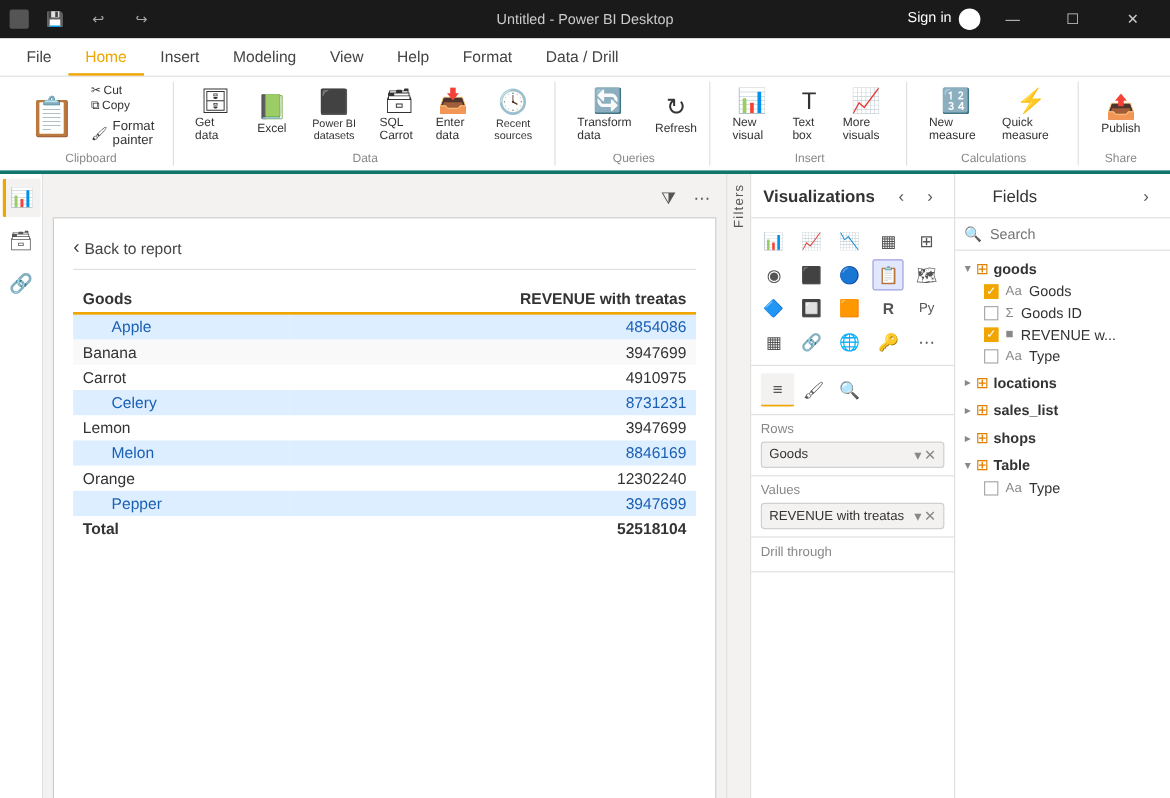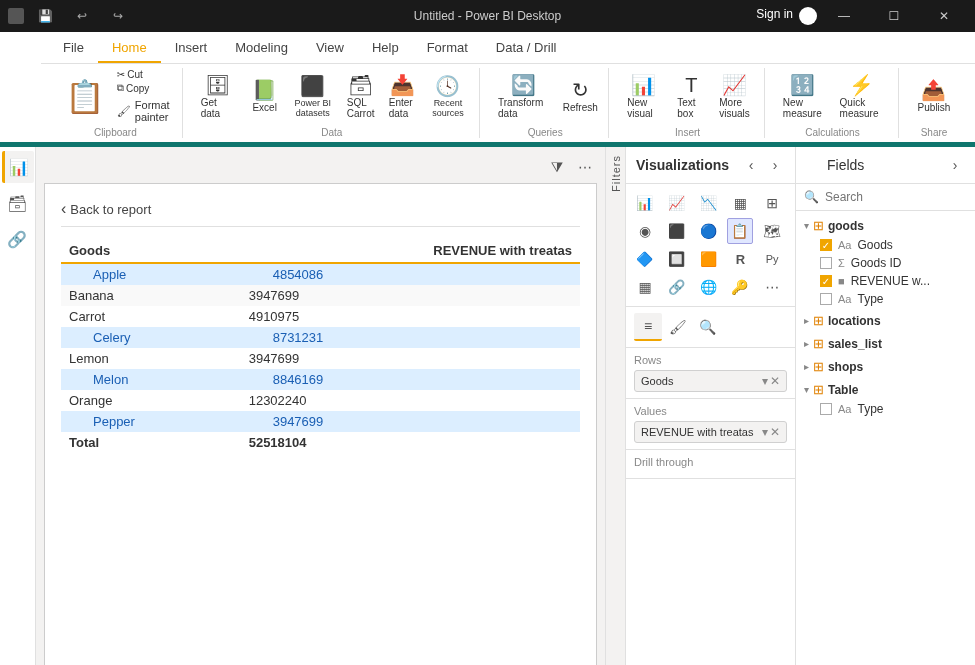--- a/index.html
+++ b/index.html
@@ -19,21 +19,21 @@
     .title-bar-left { display: flex; gap: 8px; align-items: center; }
     .title-bar-center { position: absolute; left: 50%; transform: translateX(-50%); font-size: 12px; color: #ccc; }
     .title-bar-right { display: flex; gap: 4px; align-items: center; margin-left: auto; }
     .title-btn { width: 46px; height: 32px; display: flex; align-items: center; justify-content: center; cursor: pointer; font-size: 12px; color: #ccc; }
     .win-icon { width: 16px; height: 16px; background: #555; border-radius: 2px; }
     .title-icon-btn { width: 28px; height: 28px; display: flex; align-items: center; justify-content: center; cursor: pointer; color: #aaa; }
     .user-area { display: flex; align-items: flex-start; gap: 6px; font-size: 12px; color: #fff; cursor: pointer; }
     .user-circle { width: 18px; height: 18px; background: #fff; border-radius: 50%; }
 
     
-    .ribbon { background: #fff; border-bottom: 5px solid #0f766e; padding-left: 41px; }
+    .ribbon { background: #fff; border-bottom: 3px solid #0f766e; }
     .ribbon-tabs { display: flex; padding: 0 8px; border-bottom: 1px solid #e0e0e0; }
     .ribbon-tab { padding: 8px 14px; font-size: 13px; cursor: pointer; color: #444; position: relative; }
     .ribbon-tab.active { color: #f0a500; }
     .ribbon-tab.active::after { content: ''; position: absolute; bottom: 0; left: 0; right: 0; height: 2px; background: #f0a500; }
     .ribbon-content { display: flex; align-items: stretch; padding: 4px 8px; gap: 2px; }
     .ribbon-group { display: flex; flex-direction: column; align-items: center; padding: 0 8px; border-right: 1px solid #e0e0e0; }
     .ribbon-group:last-child { border-right: none; }
     .ribbon-group-label { font-size: 10px; color: #888; margin-top: 2px; }
     .ribbon-buttons { display: flex; gap: 2px; flex: 1; align-items: center; }
     .ribbon-btn { display: flex; flex-direction: column; align-items: center; justify-content: center; padding: 4px 6px; cursor: pointer; border-radius: 2px; min-width: 40px; font-size: 10px; color: #333; gap: 2px; }
@@ -57,21 +57,21 @@
     .canvas-area { flex: 1; background: #f3f2f1; padding: 8px; position: relative; overflow: hidden; }
     .canvas-toolbar { display: flex; justify-content: flex-end; gap: 4px; margin-bottom: 4px; }
     .canvas-toolbar-btn { width: 24px; height: 24px; display: flex; align-items: center; justify-content: center; cursor: pointer; color: #555; font-size: 14px; }
     .report-canvas { background: #fff; height: calc(100% - 30px); border: 1px solid #ccc; position: relative; padding: 16px; }
     .back-to-report { display: flex; align-items: center; gap: 4px; font-size: 13px; color: #444; cursor: pointer; margin-bottom: 12px; padding-bottom: 8px; border-bottom: 1px solid #e0e0e0; }
     .back-arrow { font-size: 16px; }
     .data-table { width: 100%; border-collapse: collapse; font-size: 13px; }
     .data-table th { text-align: left; padding: 4px 8px; border-bottom: 2px solid #f0a500; font-weight: 600; color: #333; }
     .data-table th.right { text-align: right; }
     .data-table td { padding: 3px 8px; color: #333; }
-    .data-table td.right { }
+    .data-table td.right { text-align: right; }
     .data-table tr:nth-child(even) td { background: #f9f9f9; }
     .data-table tr.highlighted td { background: #dceeff; color: #1a5fb4; padding-left: 32px; }
     .data-table tr.total td { font-weight: 700; }
 
     
     .filters-sidebar { width: 20px; background: #f3f2f1; border-left: 1px solid #e0e0e0; display: flex; flex-direction: column; align-items: center; position: relative; }
     .filters-label { writing-mode: vertical-rl; transform: rotate(180deg); font-size: 11px; color: #555; padding: 8px 0; cursor: pointer; letter-spacing: 1px; }
 
     
     .viz-panel { width: 170px; background: #fff; border-left: 1px solid #e0e0e0; display: flex; flex-direction: column; font-size: 12px; }

